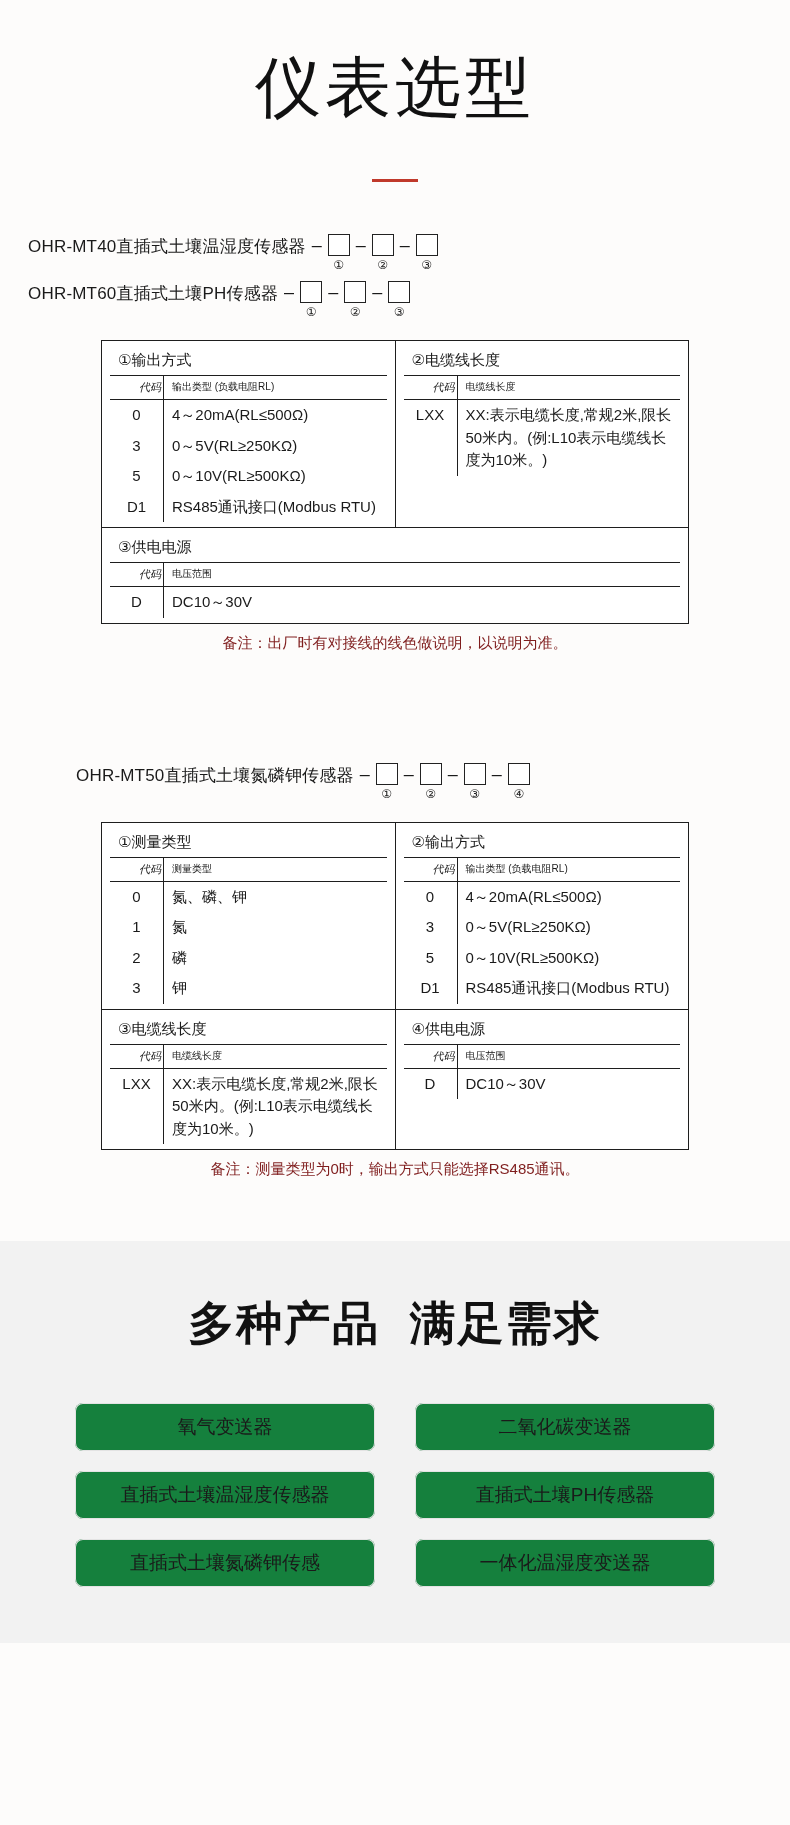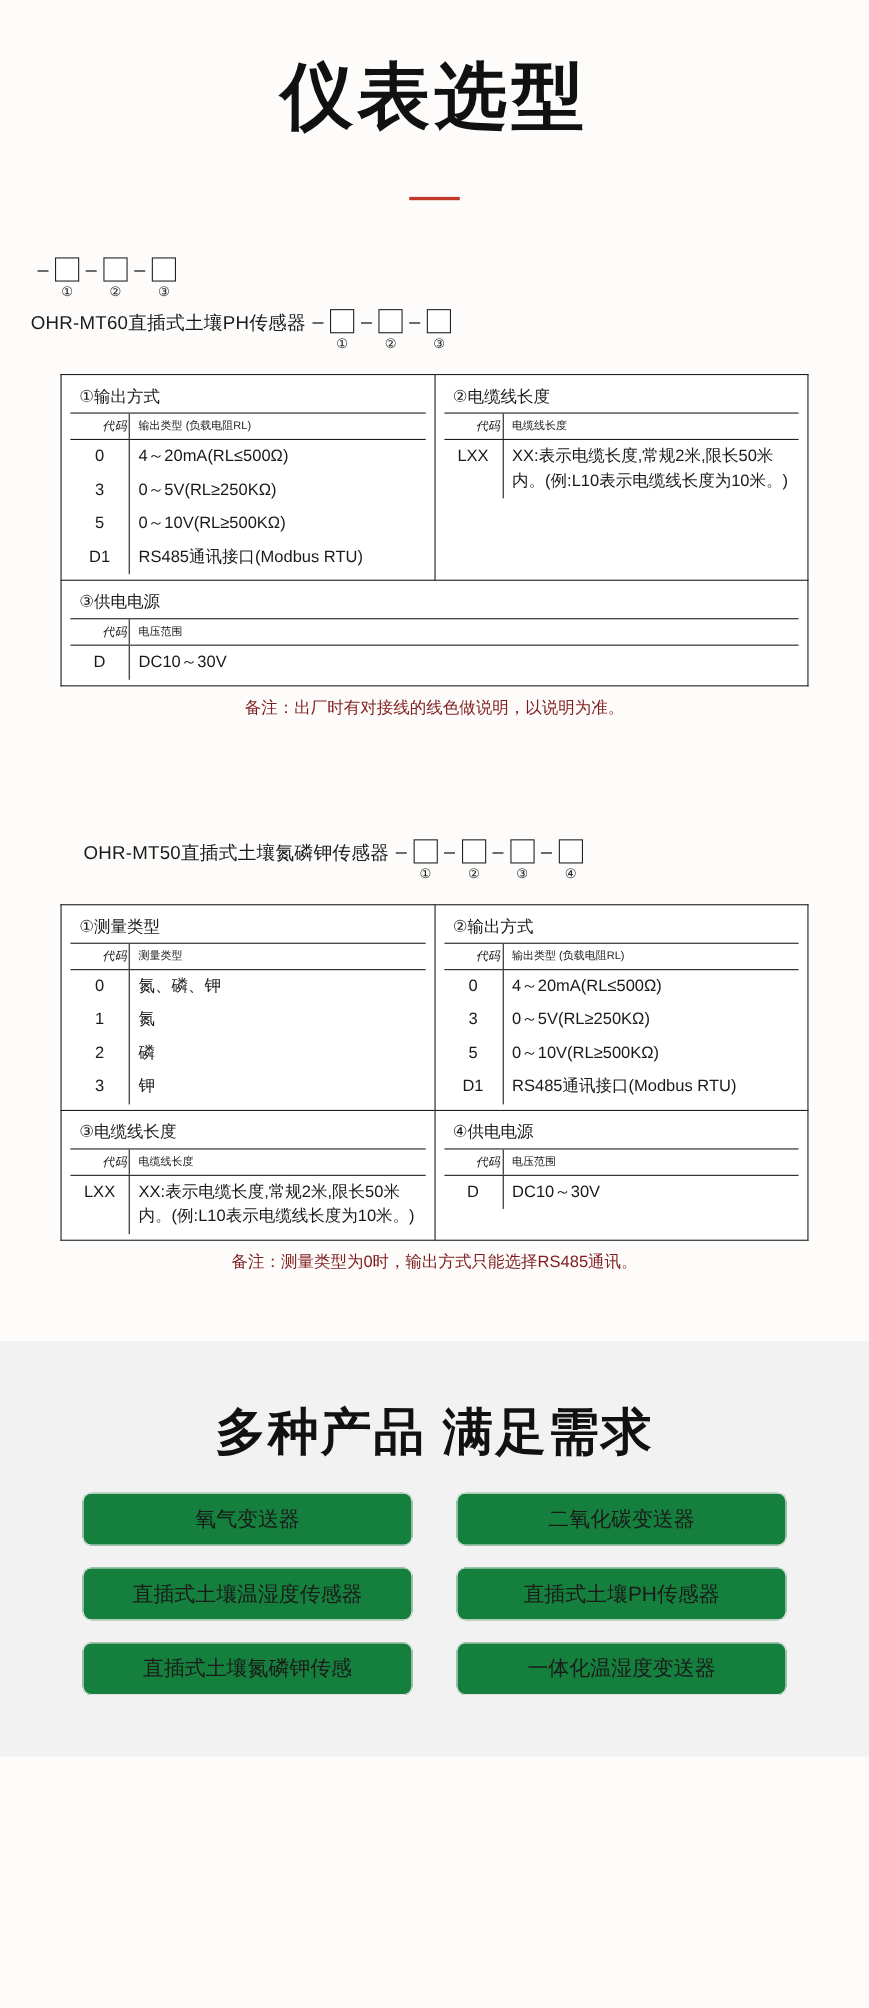--- a/index.html
+++ b/index.html
@@ -19,21 +19,21 @@
     background: #fdfcfb;
     overflow: hidden;
   }
   .section-top {
     background: #fdfcfb;
     padding-top: 48px;
   }
   h1.main-title {
     text-align: center;
     font-size: 66px;
-    font-weight: 700;
+    font-weight: 400;
     letter-spacing: 4px;
     margin: 0 0 0 0;
     color: #111;
     line-height: 1.2;
   }
   .divider-dash {
     width: 46px;
     height: 3px;
     background: #c0392b;
     margin: 52px auto 0 auto;
@@ -73,21 +73,21 @@
   .circ-num {
     font-size: 12px;
     margin-top: 3px;
     color: #222;
   }
 
   
   table.spec {
     border-collapse: collapse;
     margin: 22px auto 0 auto;
-    width: 680px;
+    width: 588px;
     background: #fff;
     font-size: 15px;
   }
   table.spec td, table.spec th {
     border: 1px solid #1e1e1e;
     padding: 5px 8px;
     vertical-align: top;
     text-align: left;
     font-weight: normal;
   }
@@ -145,23 +145,24 @@
   
   .section-bottom {
     background: #f2f2f2;
     margin-top: 62px;
     padding: 52px 0 56px 0;
   }
   h2.sub-title {
     text-align: center;
     font-size: 46px;
     font-weight: 800;
-    margin: 0 0 24px 0;
+    margin: 0 0 48px 0;
     color: #111;
     letter-spacing: 2px;
+    font-family: Liberation Mono, monospace;
   }
   .pill-grid {
     display: grid;
     grid-template-columns: 300px 300px;
     gap: 20px 40px;
     justify-content: center;
   }
   .pill {
     background: #15803d;
     border-radius: 8px;
@@ -180,20 +181,21 @@
 <div class="page">
 
   <div class="section-top">
 
     <h1 class="main-title">仪表选型</h1>
     <div class="divider-dash"></div>
 
     <div class="model-block">
 
       <div class="model-line">
+        <span class="model-name">OHR-MT40直插式土壤温湿度传感器</span>
         <div class="slots">
           <span class="dash">–</span>
           <span class="slot-group">
             <span class="box"></span>
             <span class="circ-num">①</span>
           </span>
           <span class="dash">–</span>
           <span class="slot-group">
             <span class="box"></span>
             <span class="circ-num">②</span>

